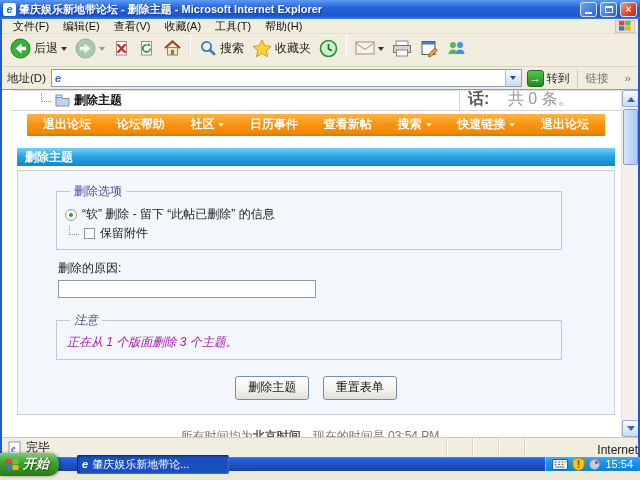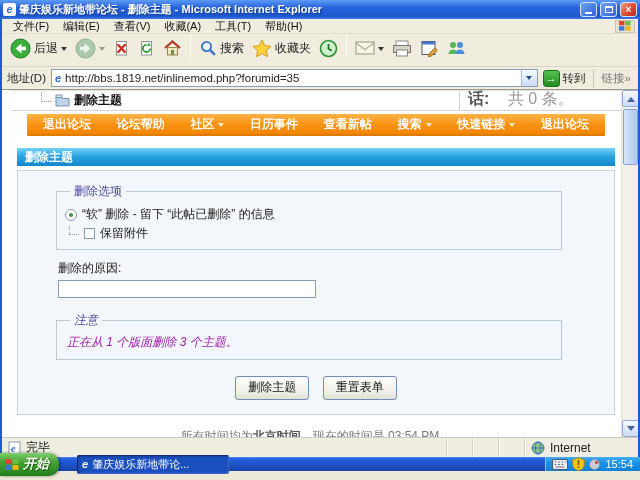--- a/index.html
+++ b/index.html
@@ -39,21 +39,21 @@
     background:#F0EDDF;font-size:11.5px;border-bottom:1px solid #9E9A8A;}
   .addr-field{flex:1;height:18px;background:#fff;border:1px solid #87A0B8;display:flex;align-items:center;
     gap:4px;padding-left:3px;overflow:hidden;white-space:nowrap;}
   .addr-dd{width:16px;height:16px;margin-left:auto;border-left:1px solid #A8BCD8;display:flex;align-items:center;
     justify-content:center;background:linear-gradient(180deg,#F4F9FF,#CADCF4);}
   .addr-dd .dd{margin-top:3px;border-top-color:#2A4A7A;}
   .e-small{color:#2E6FD6;font-weight:bold;font-style:italic;font-size:11px;}
   .go{display:flex;align-items:center;gap:3px;color:#222;}
   .go-ic{width:17px;height:17px;border-radius:3px;background:linear-gradient(180deg,#57C04F,#1F8C1F);
     color:#fff;display:flex;align-items:center;justify-content:center;font-weight:bold;border:1px solid #177317;}
-  .links-area{display:flex;align-items:center;gap:0;color:#777;border-left:1px solid #CFCBB8;
+  .links-area{display:flex;align-items:center;gap:16px;color:#777;border-left:1px solid #CFCBB8;
     padding:2px 2px 2px 8px;margin-left:2px;}
   
   .viewport{flex:0 0 347px;height:347px;position:relative;background:#fff;overflow:hidden;}
   .pagearea{position:absolute;left:0;top:0;right:17px;bottom:0;overflow:hidden;padding-left:9px;}
   
   .sb{position:absolute;top:0;right:0;bottom:0;width:17px;background:#F2F0E9;border-left:1px solid #E4E1D5;}
   .sb-btn{position:absolute;left:0;width:17px;height:17px;border:1px solid #93ADD3;border-radius:2px;
     background:linear-gradient(180deg,#F6FAFE,#C9DBF4);display:flex;align-items:center;justify-content:center;}
   .sb-up{top:0;} .sb-dn{bottom:0;}
   .tri-up{width:0;height:0;border:4px solid transparent;border-bottom:5px solid #41659C;margin-top:-3px;}
@@ -90,22 +90,22 @@
   .btn-row{margin-top:16px;text-align:center;}
   .xp-btn{font-size:12px;padding:2px 12px 3px;margin:0 5px;color:#111;border:1px solid #6E8FB8;border-radius:3px;
     background:linear-gradient(180deg,#FEFEFD,#F2F1EA 60%,#E2E1D6);font-family:"Liberation Sans",sans-serif;}
   .time-note{margin-top:13px;text-align:center;color:#777;}
   .time-note b{color:#555;}
   
   .statusbar{flex:0 0 20px;height:20px;display:flex;align-items:center;background:#F0EEE1;
     border-top:1px solid #CFCBBC;font-size:12px;color:#222;}
   .st-main{flex:1;display:flex;align-items:center;gap:5px;padding:0 6px;}
   .st-pane{align-self:stretch;width:26px;border-left:1px solid #D8D4C4;box-shadow:inset 1px 0 0 #FFF;}
-  .st-zone{align-self:stretch;width:114px;display:flex;align-items:center;gap:5px;border-left:1px solid #D8D4C4;
-    box-shadow:inset 1px 0 0 #FFF;padding-left:6px;}
+  .st-zone{align-self:stretch;width:114px;display:flex;align-items:flex-end;gap:5px;border-left:1px solid #D8D4C4;
+    box-shadow:inset 1px 0 0 #FFF;padding-left:6px;flex-direction:column;}
   
   .taskbar{height:14px;flex:0 0 23px;position:relative;display:flex;align-items:center;
     background:linear-gradient(180deg,#4E8DF8 0%,#2663E0 12%,#1E51C4 55%,#1743A8 100%);}
   .start-btn{height:23px;display:flex;align-items:center;gap:4px;padding:0 10px 0 5px;border-radius:0 10px 10px 0;
     background:linear-gradient(180deg,#7ED06E 0%,#46A335 38%,#2E8A22 80%,#267A1C 100%);
     color:#fff;font-weight:bold;font-style:italic;font-size:13px;text-shadow:1px 1px 1px #1A5A12;
     box-shadow:1px 0 3px rgba(0,0,20,.45);}
   .task-item{margin-left:18px;width:152px;height:19px;display:flex;align-items:center;gap:4px;padding:0 5px;
     background:#1A4FBE;border-radius:2px;color:#fff;font-size:11px;white-space:nowrap;overflow:hidden;
     box-shadow:inset 1px 1px 2px rgba(0,0,20,.55),inset -1px -1px 1px rgba(255,255,255,.18);}
@@ -236,21 +236,20 @@
             <circle cx="13" cy="5" r="3" fill="#4A90D8"></circle>
             <path d="M8.5 14 a4.5 4.5 0 0 1 9 0 Z" fill="#4A90D8"></path>
           </svg>
       </span>
     </div>
 
     <div class="addressbar">
       <span>地址(D)</span>
       <span class="addr-field">
         <span class="e-small">e</span>
-        <span>http://bbs.1819.net/inlinemod.php?forumid=35</span>
         <span class="addr-dd">
             <span class="dd"></span>
           </span>
       </span>
       <span class="go">
         <span class="go-ic">→</span>
         <span>转到</span>
       </span>
       <span class="links-area">
         <span>链接</span>

